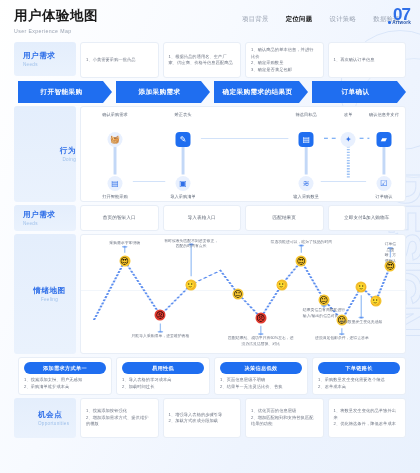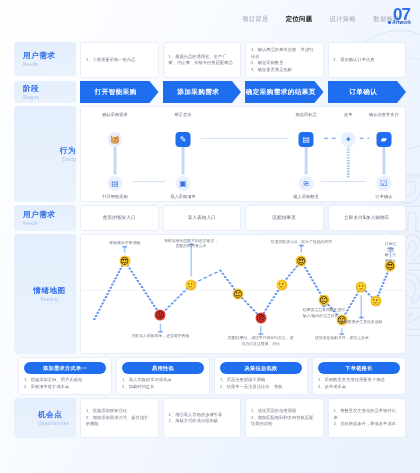--- a/index.html
+++ b/index.html
@@ -170,20 +170,24 @@
 </head>
 <body>
 
 <div id="page">
 
   <div class="deco-arc"></div>
   <div class="deco-arc2"></div>
   <div class="deco">DESIGN</div>
 
   <header>
+    <div class="title-wrap">
+      <div class="title-cn">用户体验地图</div>
+      <div class="title-en">User Experience Map</div>
+    </div>
     <nav>
       <div class="nav-item">项目背景</div>
       <div class="nav-item active">定位问题</div>
       <div class="nav-item">设计策略</div>
       <div class="nav-item">数据验证</div>
     </nav>
     <div class="page-num">07</div>
     <div class="brand">
       <span class="dot"></span>
       <span>Artwork</span>
@@ -209,24 +213,20 @@
 2、确定采购数量
 3、确定是否满足包邮</p>
           </div>
         <div class="cell">
             <p>1、再次确认订单信息</p>
           </div>
       </div>
     </div>
 
     <div class="row row-stages">
-      <div class="rlabel">
-        <div class="cn">阶段</div>
-        <div class="en">Stages</div>
-      </div>
       <div class="stages">
         <div class="chev">打开智能采购</div>
         <div class="chev">添加采购需求</div>
         <div class="chev">确定采购需求的结果页</div>
         <div class="chev">订单确认</div>
       </div>
     </div>
 
     <div class="row row-doing">
       <div class="rlabel">

